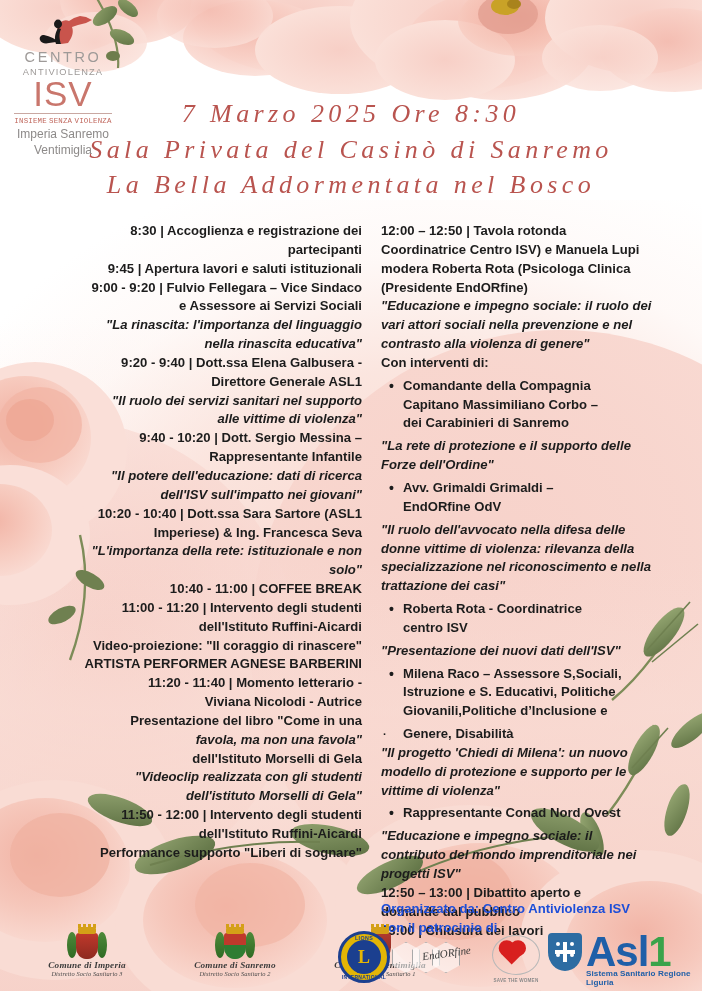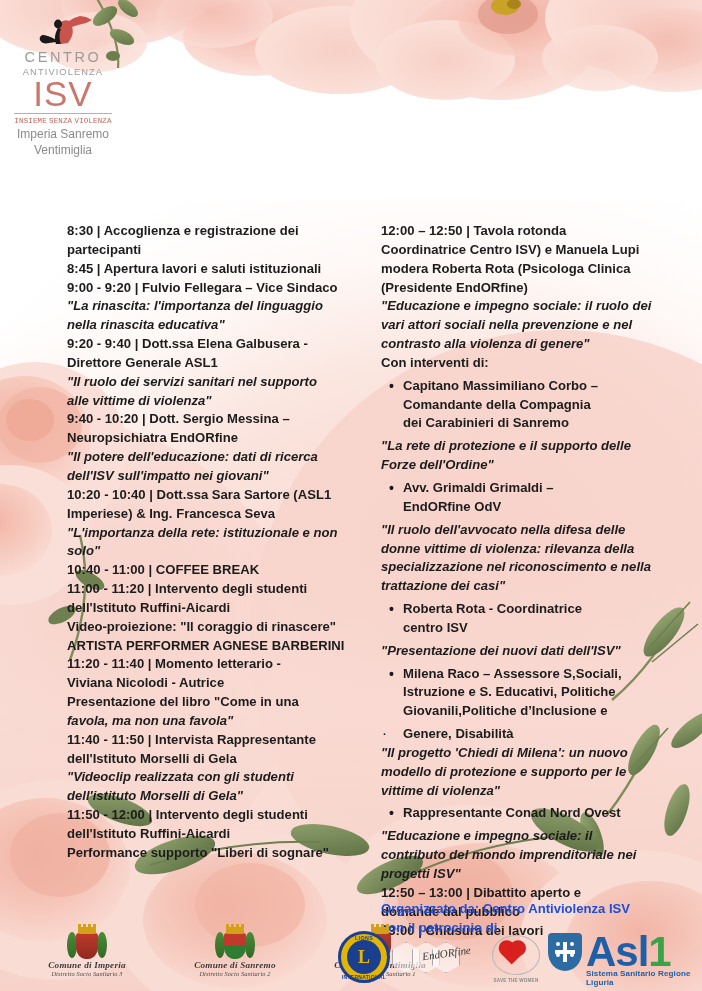--- a/index.html
+++ b/index.html
@@ -71,21 +71,21 @@
     font-size:26px;
     letter-spacing:4.4px;
     color:#b9544f;
     line-height:1.37;
     white-space:nowrap;
   }
 
   
   #cols{position:absolute;left:0;top:222px;width:702px;z-index:30;}
   .col{position:absolute;color:#1c1c1c;font-size:13.1px;line-height:1.44;font-weight:bold;}
-  #col-left{left:67px;width:295px;}
+  #col-left{left:67px;width:295px;text-align:right;}
   #col-right{left:381px;width:300px;}
   .ln{margin:0;}
   .ln.it{font-style:italic;}
   .bullets{margin:4px 0 4px 0;padding:0;list-style:none;}
   .bullets li{
     position:relative;padding-left:22px;margin:0 0 1px 0;
     font-weight:bold;
   }
   .bullets li .bdot{
     position:absolute;left:8px;top:-1px;font-size:14px;line-height:1.44;
@@ -366,72 +366,77 @@
       <span><b>SENZA</b></span>
       <span><b>VIOLENZA</b></span>
     </div>
     <div class="cities">
       <span>Imperia</span>
       <span>Sanremo</span>
       <span>Ventimiglia</span>
     </div>
   </div>
 
+  <div id="title-block">
+    <div class="tline">7 Marzo 2025 Ore 8:30</div>
+    <div class="tline">Sala Privata del Casinò di Sanremo</div>
+    <div class="tline">La Bella Addormentata nel Bosco</div>
+  </div>
 
   <div id="cols">
     <div class="col" id="col-left">
         <div class="ln">8:30 | Accoglienza e registrazione dei</div>
         <div class="ln">partecipanti</div>
-        <div class="ln">8:45 | Apertura lavori e saluti istituzionali</div>
+        <div class="ln">9:45 | Apertura lavori e saluti istituzionali</div>
         <div class="ln">9:00 - 9:20 | Fulvio Fellegara – Vice Sindaco</div>
+        <div class="ln">e Assessore ai Servizi Sociali</div>
         <div class="ln it">"La rinascita: l'importanza del linguaggio</div>
         <div class="ln it">nella rinascita educativa"</div>
         <div class="ln">9:20 - 9:40 | Dott.ssa Elena Galbusera -</div>
         <div class="ln">Direttore Generale ASL1</div>
         <div class="ln it">"Il ruolo dei servizi sanitari nel supporto</div>
         <div class="ln it">alle vittime di violenza"</div>
         <div class="ln">9:40 - 10:20 | Dott. Sergio Messina –</div>
-        <div class="ln">Neuropsichiatra EndORfine</div>
+        <div class="ln">Rappresentante Infantile</div>
         <div class="ln it">"Il potere dell'educazione: dati di ricerca</div>
         <div class="ln it">dell'ISV sull'impatto nei giovani"</div>
         <div class="ln">10:20 - 10:40 | Dott.ssa Sara Sartore (ASL1</div>
         <div class="ln">Imperiese) &amp; Ing. Francesca Seva</div>
         <div class="ln it">"L'importanza della rete: istituzionale e non</div>
         <div class="ln it">solo"</div>
         <div class="ln">10:40 - 11:00 | COFFEE BREAK</div>
         <div class="ln">11:00 - 11:20 | Intervento degli studenti</div>
         <div class="ln">dell'Istituto Ruffini-Aicardi</div>
         <div class="ln"><span>Video-proiezione: </span><span class="it">"Il coraggio di rinascere"</span></div>
         <div class="ln">ARTISTA PERFORMER AGNESE BARBERINI</div>
         <div class="ln">11:20 - 11:40 | Momento letterario -</div>
         <div class="ln">Viviana Nicolodi - Autrice</div>
         <div class="ln"><span>Presentazione del libro </span><span class="it">"Come in una</span></div>
         <div class="ln it">favola, ma non una favola"</div>
-        <div class="ln">11:40 - 11:50 | Intervista Rappresentante</div>
         <div class="ln">dell'Istituto Morselli di Gela</div>
         <div class="ln it">"Videoclip realizzata con gli studenti</div>
         <div class="ln it">dell'istituto Morselli di Gela"</div>
         <div class="ln">11:50 - 12:00 | Intervento degli studenti</div>
         <div class="ln">dell'Istituto Ruffini-Aicardi</div>
         <div class="ln"><span>Performance supporto </span><span class="it">"Liberi di sognare"</span></div>
       </div>
     <div class="col" id="col-right">
         <div class="ln">12:00 – 12:50 | Tavola rotonda</div>
         <div class="ln">Coordinatrice Centro ISV) e Manuela Lupi</div>
         <div class="ln">modera Roberta Rota (Psicologa Clinica</div>
         <div class="ln">(Presidente EndORfine)</div>
         <div class="ln it">"Educazione e impegno sociale: il ruolo dei</div>
         <div class="ln it">vari attori sociali nella prevenzione e nel</div>
         <div class="ln it">contrasto alla violenza di genere"</div>
         <div class="ln">Con interventi di:</div>
         <ul class="bullets">
           <li>
             <span class="bdot">•</span>
+            <span class="sub">Comandante della Compagnia</span>
             <span class="sub">Capitano Massimiliano Corbo –</span>
-            <span class="sub">Comandante della Compagnia</span>
             <span class="sub">dei Carabinieri di Sanremo</span>
           </li>
         </ul>
         <div class="ln it">"La rete di protezione e il supporto delle</div>
         <div class="ln it">Forze dell'Ordine"</div>
         <ul class="bullets">
           <li>
             <span class="bdot">•</span>
             <span class="sub">Avv. Grimaldi Grimaldi –</span>
             <span class="sub">EndORfine OdV</span>

